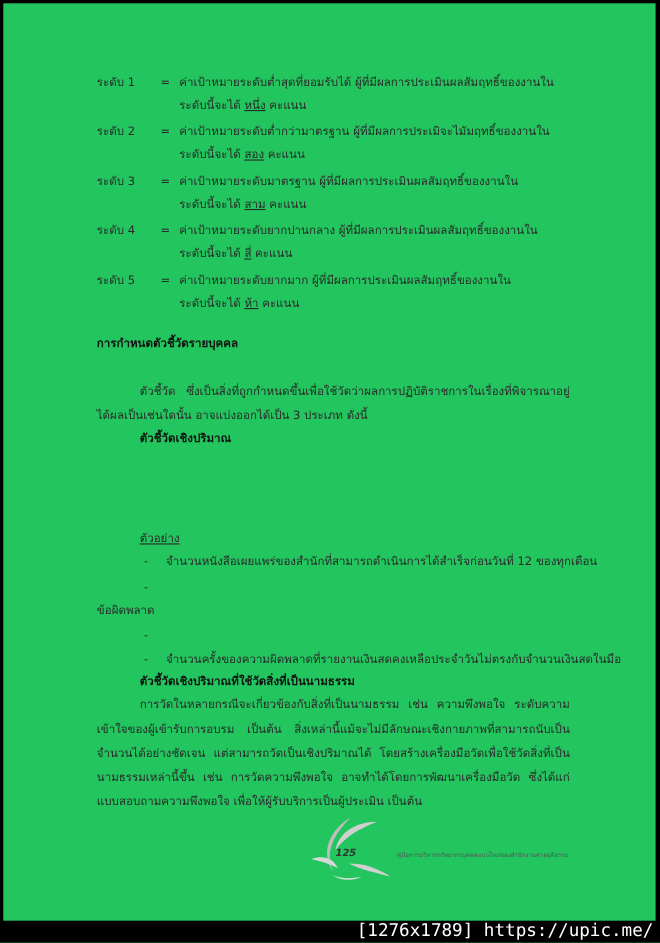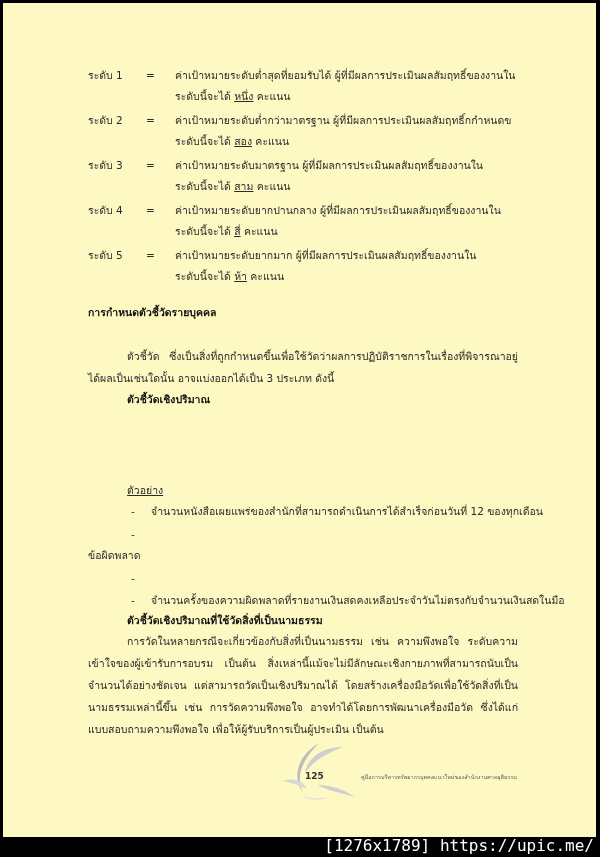--- a/index.html
+++ b/index.html
@@ -2,54 +2,54 @@
 <html><head>
   <meta charset="utf-8">
   <style>
     html, body { margin: 0; padding: 0; }
     body {
       width: 600px; height: 857px; background: #000; position: relative; overflow: hidden;
       font-family: "DejaVu Sans", "Liberation Sans", sans-serif;
     }
     .page {
       position: absolute; left: 3px; top: 3px; width: 593px; height: 834px;
-      background: #fef9c3; color: #222;
+      background: #22c55e; color: #222;
     }
     .t { position: absolute; font-size: 10.5px; line-height: 14px; white-space: nowrap; color: #2a2a2a; }
     .b { font-weight: bold; color: #111; }
     .u { text-decoration: underline; text-align: center; }
     .lvl-label { left: 85px; }
     .lvl-eq { left: 143px; }
-    .lvl-desc { left: 172px; }
+    .lvl-desc { left: 160px; }
     .para { left: 85px; width: 430px; white-space: normal; text-align: justify; line-height: 22px; }
     .bullet-dash { left: 128px; }
     .bullet-text { left: 148px; }
     .footer-logo { position: absolute; left: 278px; top: 738px; width: 80px; height: 60px; }
-    .page-num { position: absolute; left: 302px; top: 768px; font-size: 9px; font-weight: bold; color: #333; }
+    .page-num { position: absolute; left: 302px; top: 768px; font-size: 9px; font-weight: bold; color: #333; font-style: italic; }
     .footer-title { position: absolute; left: 358px; top: 770px; font-size: 5.5px; color: #555; white-space: nowrap; }
     .watermark {
       position: absolute; right: 6px; bottom: 2px; color: #fff;
       font-family: "DejaVu Sans Mono", monospace; font-size: 16px; white-space: nowrap;
     }
   </style>
 </head>
 <body>
 
 <div class="page">
 
   <div>
     <span class="t lvl-label" style="top:65px">ระดับ 1</span>
     <span class="t lvl-eq" style="top:65px">=</span>
     <span class="t lvl-desc" style="top:65px">ค่าเป้าหมายระดับต่ำสุดที่ยอมรับได้ ผู้ที่มีผลการประเมินผลสัมฤทธิ์ของงานใน</span>
     <span class="t lvl-desc" style="top:86px"><span>ระดับนี้จะได้ </span><span class="u">หนึ่ง</span><span> คะแนน</span></span>
   </div>
   <div>
     <span class="t lvl-label" style="top:110px">ระดับ 2</span>
     <span class="t lvl-eq" style="top:110px">=</span>
-    <span class="t lvl-desc" style="top:110px">ค่าเป้าหมายระดับต่ำกว่ามาตรฐาน ผู้ที่มีผลการประเมินผลสัมฤทธิ์กกำหนดข</span>
+    <span class="t lvl-desc" style="top:110px">ค่าเป้าหมายระดับต่ำกว่ามาตรฐาน ผู้ที่มีผลการประเมิจะไมัมฤทธิ์ของงานใน</span>
     <span class="t lvl-desc" style="top:131px"><span>ระดับนี้จะได้ </span><span class="u">สอง</span><span> คะแนน</span></span>
   </div>
   <div>
     <span class="t lvl-label" style="top:155px">ระดับ 3</span>
     <span class="t lvl-eq" style="top:155px">=</span>
     <span class="t lvl-desc" style="top:155px">ค่าเป้าหมายระดับมาตรฐาน ผู้ที่มีผลการประเมินผลสัมฤทธิ์ของงานใน</span>
     <span class="t lvl-desc" style="top:176px"><span>ระดับนี้จะได้ </span><span class="u">สาม</span><span> คะแนน</span></span>
   </div>
   <div>
     <span class="t lvl-label" style="top:200px">ระดับ 4</span>

